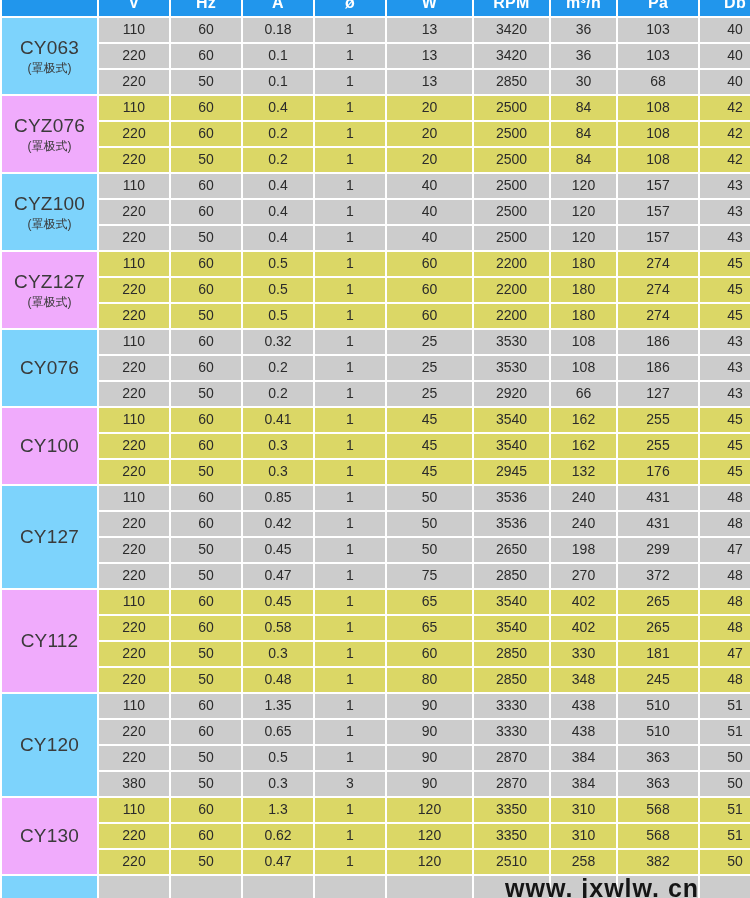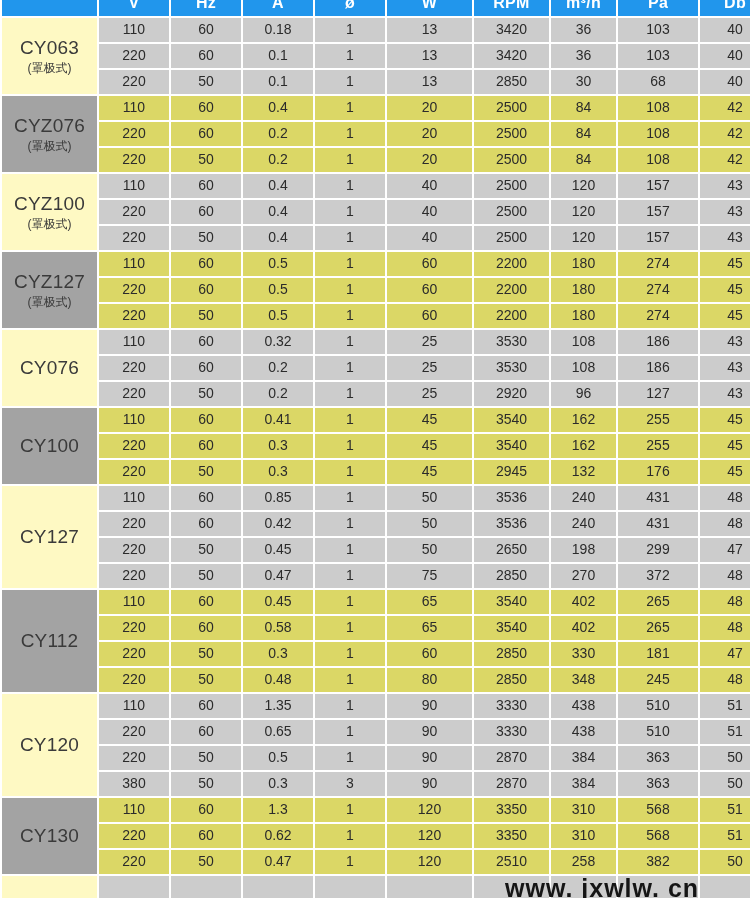--- a/index.html
+++ b/index.html
@@ -80,22 +80,22 @@
     line-height: 1.25;
     letter-spacing: 0.2px;
   }
   td.model-cell .model-sub {
     display: block;
     font-size: 12px;
     color: #3a3a3a;
     margin-top: 1px;
     letter-spacing: 0;
   }
-  td.model-cell.gray { background: #fef9c3; }
-  td.model-cell.yellow { background: #a3a3a3; }
+  td.model-cell.gray { background: #7dd3fc; }
+  td.model-cell.yellow { background: #f0abfc; }
 
   
   .watermark {
     position: absolute;
     left: 505px;
     top: 876px;
     font-family: "Liberation Sans", "DejaVu Sans", sans-serif;
     font-size: 25px;
     font-weight: bold;
     color: #151515;
@@ -297,21 +297,21 @@
           <td>186</td>
           <td>43</td>
         </tr>
         <tr class="grp-gray">
           <td>220</td>
           <td>50</td>
           <td>0.2</td>
           <td>1</td>
           <td>25</td>
           <td>2920</td>
-          <td>96</td>
+          <td>66</td>
           <td>127</td>
           <td>43</td>
         </tr>
         <tr class="grp-yellow">
           <td class="model-cell yellow" rowspan="3"><span>CY100</span></td>
           <td>110</td>
           <td>60</td>
           <td>0.41</td>
           <td>1</td>
           <td>45</td>

